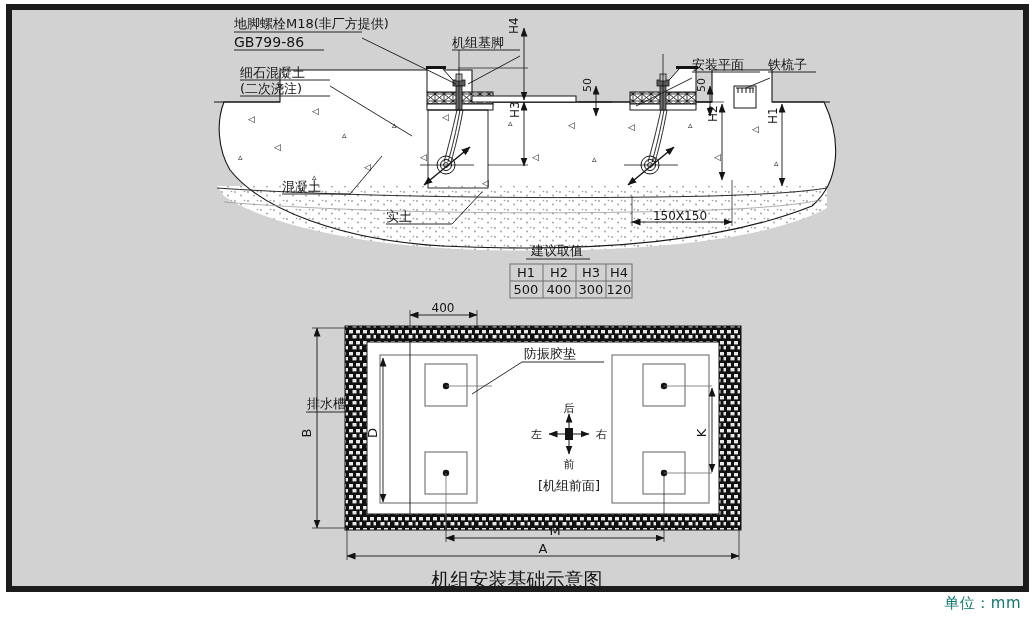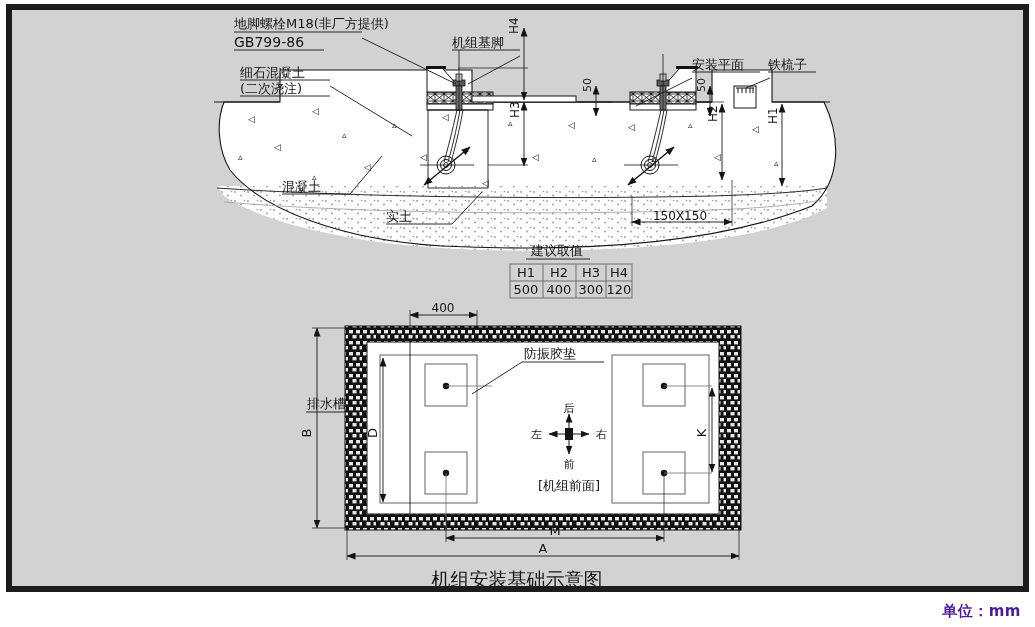--- a/index.html
+++ b/index.html
@@ -19,25 +19,24 @@
     position:absolute;left:6px;top:4px;
     width:1023px;height:588px;
     box-sizing:border-box;
     border:6px solid #1c1c1c;
     background:#d2d2d2;
     overflow:hidden;
   }
   #svgroot{position:absolute;left:0;top:0;}
   .unitline{
     position:absolute;
-    right:14px;bottom:6px;
-    font-size:15px;color:#4c1d95;
+    right:14px;bottom:14px;
+    font-size:15px;color:#0f766e;
     font-family:"DejaVu Sans",sans-serif;
     letter-spacing:.5px;
-    font-weight:bold;
   }
   text{fill:#141414;}
   .cn{font-family:"DejaVu Sans",sans-serif;}
   .num{font-family:"DejaVu Sans",sans-serif;}
 </style>
 </head>
 <body>
 
 <div id="frame">
   <div id="sheet">

